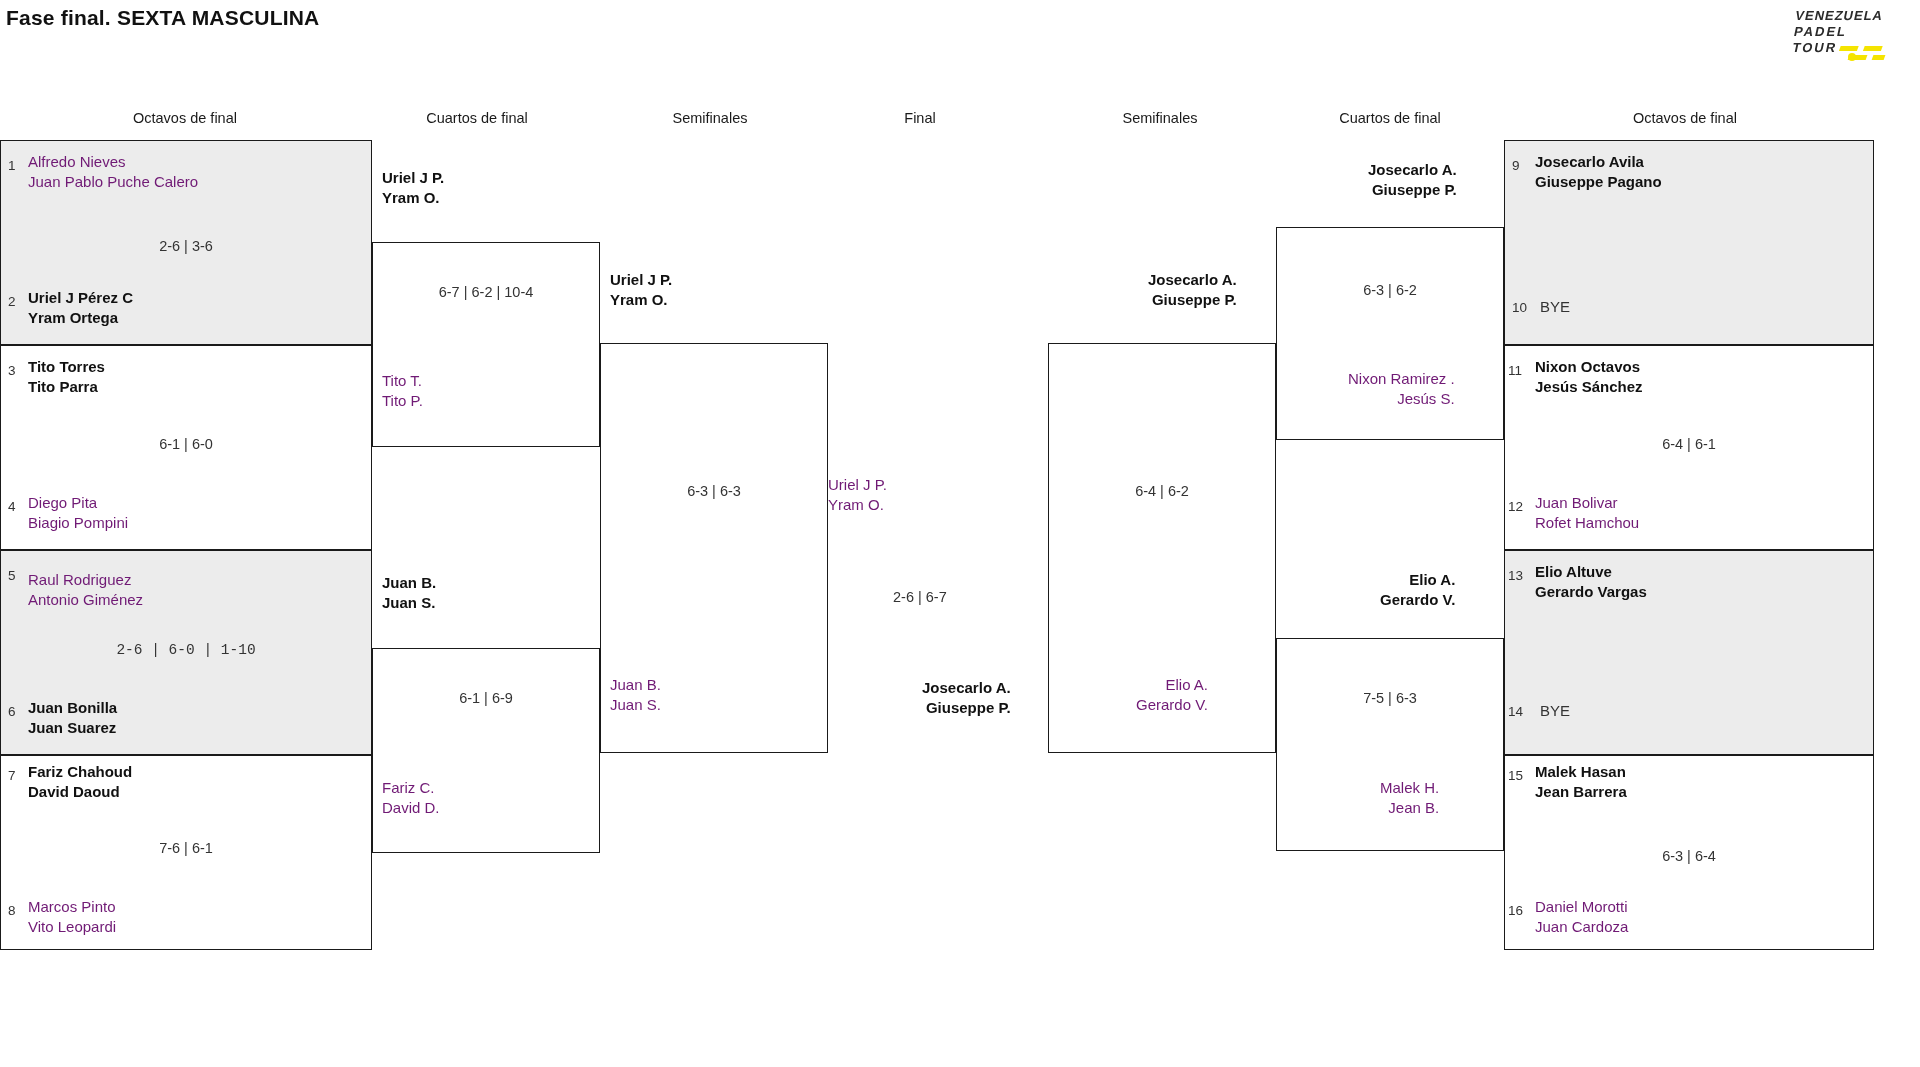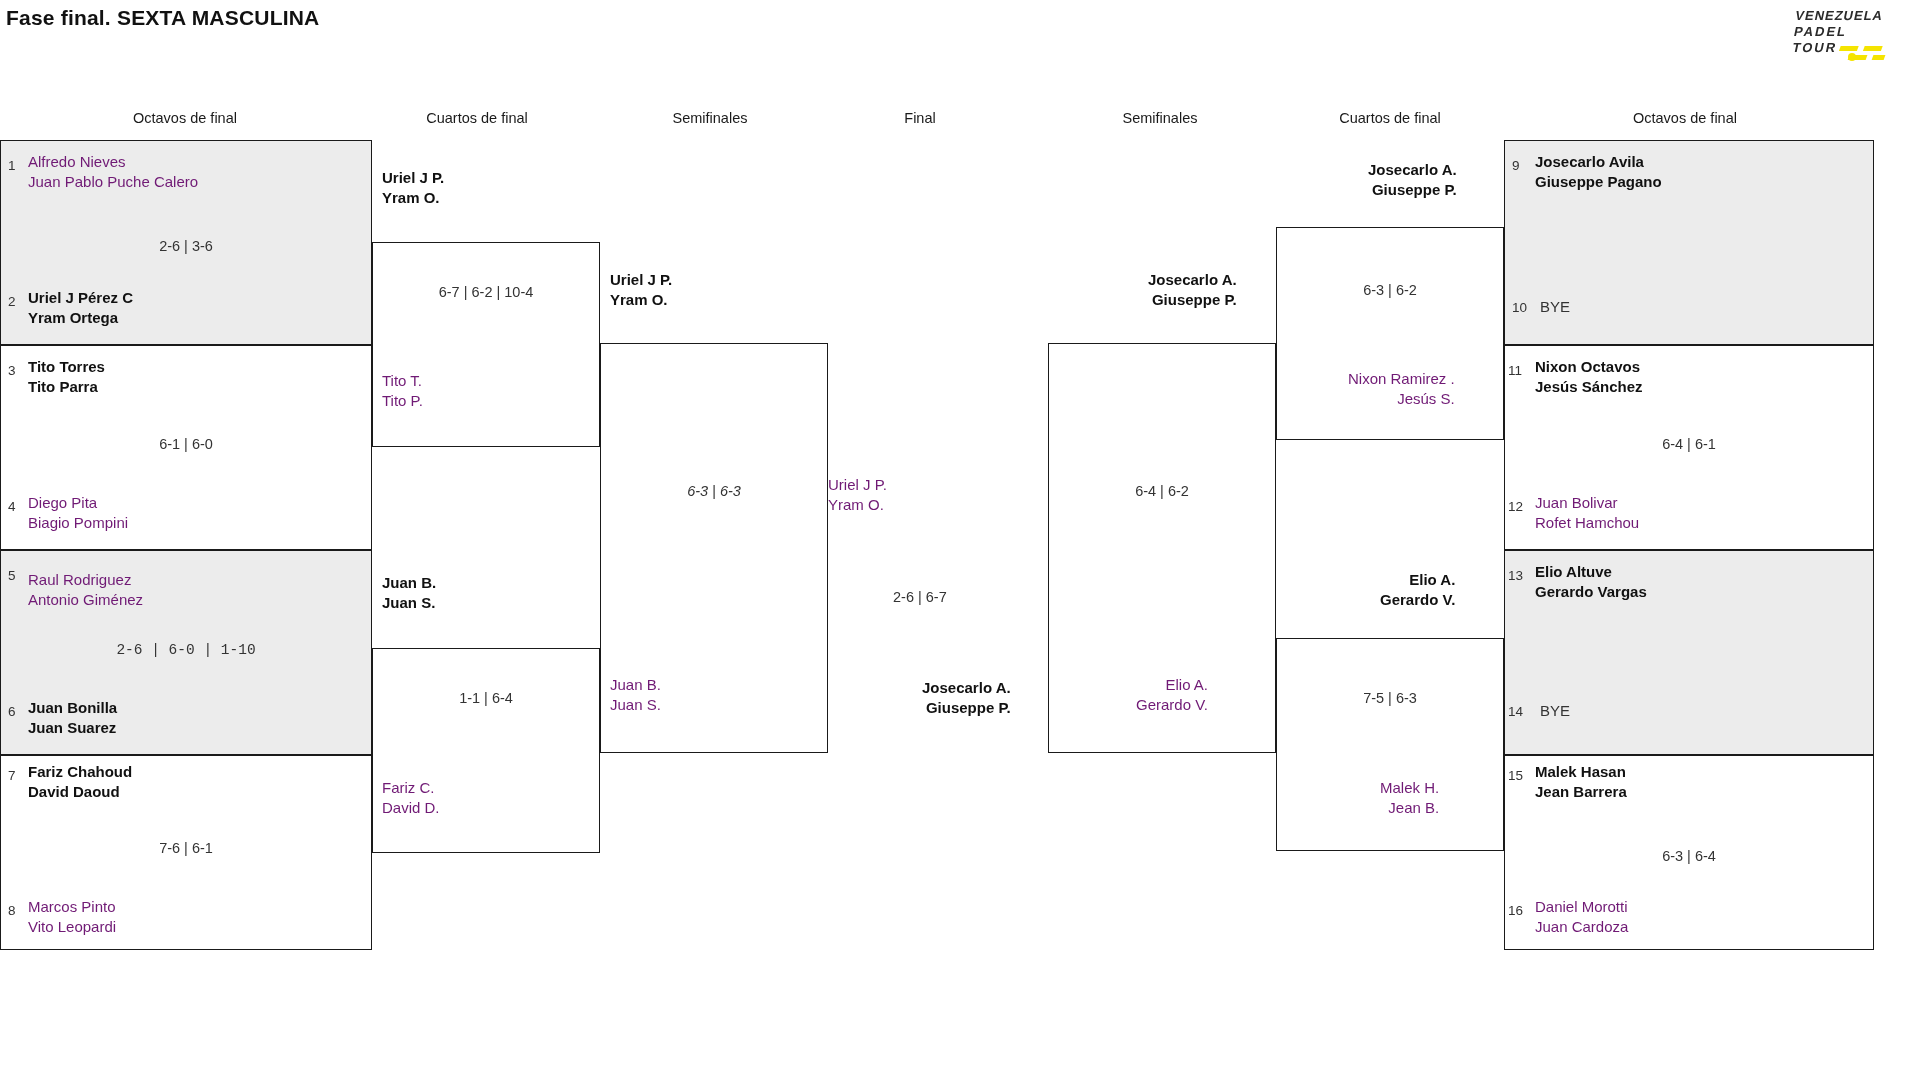--- a/index.html
+++ b/index.html
@@ -138,32 +138,32 @@
   <div class="team norm" style="left:382px;top:371px;">
     <div class="ln">Tito T.</div>
     <div class="ln">Tito P.</div>
   </div>
 
   <div class="box" style="left:372px;top:648px;width:228px;height:205px;"></div>
   <div class="team bold" style="left:382px;top:573px;">
     <div class="ln">Juan B.</div>
     <div class="ln">Juan S.</div>
   </div>
-  <div class="score center" style="left:372px;top:690px;width:228px;">1-1 | 6-4</div>
+  <div class="score center" style="left:372px;top:690px;width:228px;">6-1 | 6-9</div>
   <div class="team norm" style="left:382px;top:778px;">
     <div class="ln">Fariz C.</div>
     <div class="ln">David D.</div>
   </div>
 
   <div class="box" style="left:600px;top:343px;width:228px;height:410px;"></div>
   <div class="team bold" style="left:610px;top:270px;">
     <div class="ln">Uriel J P.</div>
     <div class="ln">Yram O.</div>
   </div>
-  <div class="score center" style="left:600px;top:483px;width:228px;font-style:italic;">6-3 | 6-3</div>
+  <div class="score center" style="left:600px;top:483px;width:228px;">6-3 | 6-3</div>
   <div class="team norm" style="left:610px;top:675px;">
     <div class="ln">Juan B.</div>
     <div class="ln">Juan S.</div>
   </div>
 
   <div class="team norm" style="left:828px;top:475px;">
     <div class="ln">Uriel J P.</div>
     <div class="ln">Yram O.</div>
   </div>
   <div class="score" style="left:893px;top:589px;">2-6 | 6-7</div>

